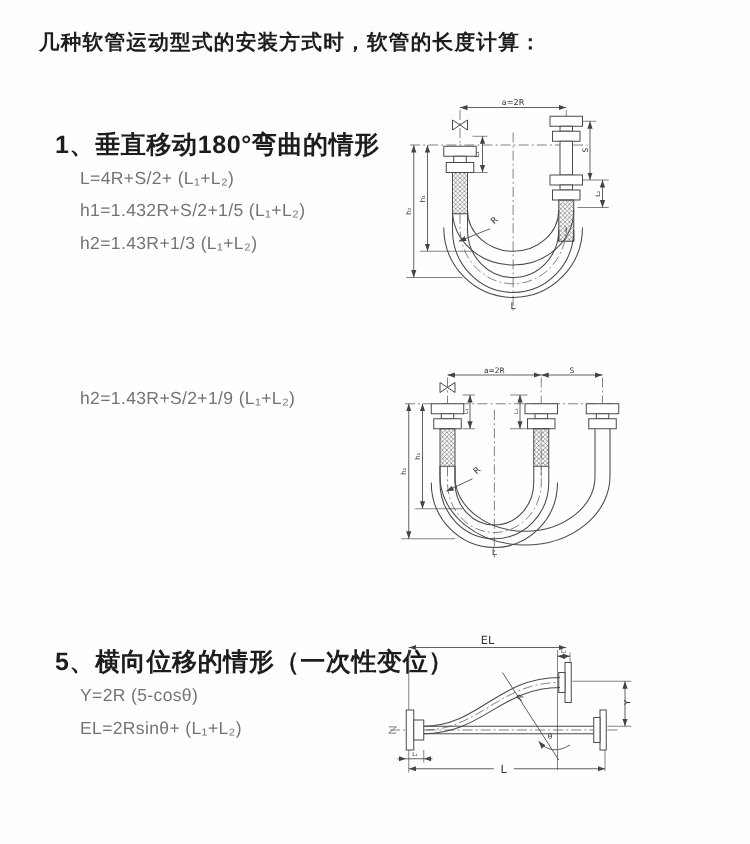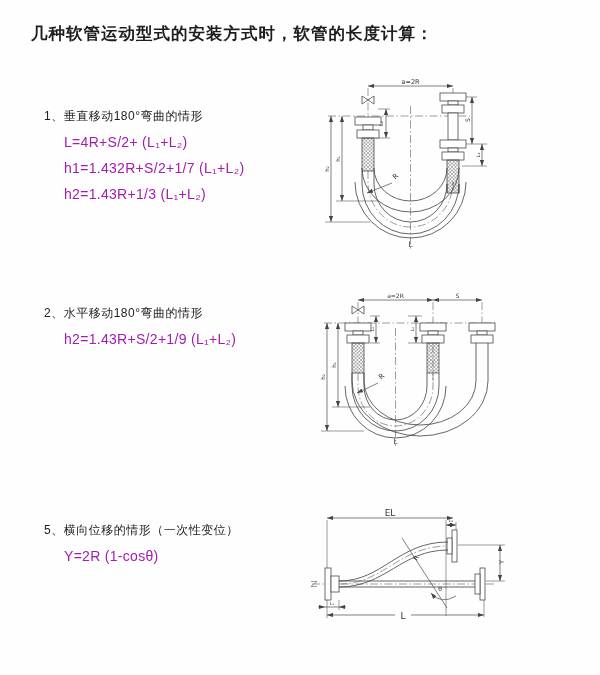--- a/index.html
+++ b/index.html
@@ -4,50 +4,50 @@
 <style>
   html,body{margin:0;padding:0;}
   body{width:600px;height:675px;background:#ffffff;position:relative;
        font-family:"Liberation Sans","DejaVu Sans",sans-serif;color:#1d1d1d;overflow:hidden;}
   .page{position:absolute;inset:0;background:#fefefe;}
   .title{position:absolute;left:31px;top:23px;font-size:16.5px;font-weight:bold;letter-spacing:1px;white-space:nowrap;}
   .section{position:absolute;white-space:nowrap;}
   #s1{left:44px;top:108px;}
   #s2{left:44px;top:305px;}
   #s3{left:44px;top:522px;}
-  .heading{font-size:12px;font-weight:normal;letter-spacing:.5px;margin:0 0 4px 0;line-height:17px;}
-  .formula{font-size:14px;line-height:26px;margin-left:20px;letter-spacing:.3px;color:#a21caf;}
+  .heading{font-size:20px;font-weight:bold;letter-spacing:.5px;margin:0 0 4px 0;line-height:17px;}
+  .formula{font-size:14px;line-height:26px;margin-left:20px;letter-spacing:.3px;color:#737373;}
   .diagram{position:absolute;}
   #d1{left:312px;top:76px;}
   #d2{left:312px;top:283px;}
   #d3{left:298px;top:498px;}
   svg text{fill:#333;font-family:"DejaVu Sans","Liberation Sans",sans-serif;}
 </style>
 </head>
 <body>
 
 <div class="page">
 
   <div class="title">几种软管运动型式的安装方式时，软管的长度计算：</div>
 
   <div class="section" id="s1">
     <div class="heading">1、垂直移动180°弯曲的情形</div>
     <div class="formula">L=4R+S/2+ (L₁+L₂)</div>
-    <div class="formula">h1=1.432R+S/2+1/7 (L₁+L₂)</div>
+    <div class="formula">h1=1.432R+S/2+1/5 (L₁+L₂)</div>
     <div class="formula">h2=1.43R+1/3 (L₁+L₂)</div>
   </div>
 
   <div class="section" id="s2">
-    <div class="heading">2、水平移动180°弯曲的情形</div>
     <div class="formula">h2=1.43R+S/2+1/9 (L₁+L₂)</div>
   </div>
 
   <div class="section" id="s3">
     <div class="heading">5、横向位移的情形（一次性变位）</div>
-    <div class="formula">Y=2R (1-cosθ)</div>
+    <div class="formula">Y=2R (5-cosθ)</div>
+    <div class="formula">EL=2Rsinθ+ (L₁+L₂)</div>
   </div>
 
   <svg class="diagram" id="d1" width="285" height="190" viewBox="0 0 285 190">
     <defs>
       <marker id="ar1" viewBox="0 0 6 5" refX="6" refY="2.5" markerWidth="6" markerHeight="5" orient="auto-start-reverse" markerUnits="userSpaceOnUse">
         <path d="M0,0.4 L6,2.5 L0,4.6 z" fill="#444"></path>
       </marker>
       <pattern id="braid1" width="3.5" height="3.5" patternUnits="userSpaceOnUse">
         <path d="M0,0 L3.5,3.5 M3.5,0 L0,3.5" stroke="#6a6a6a" stroke-width="0.5"></path>
       </pattern>

